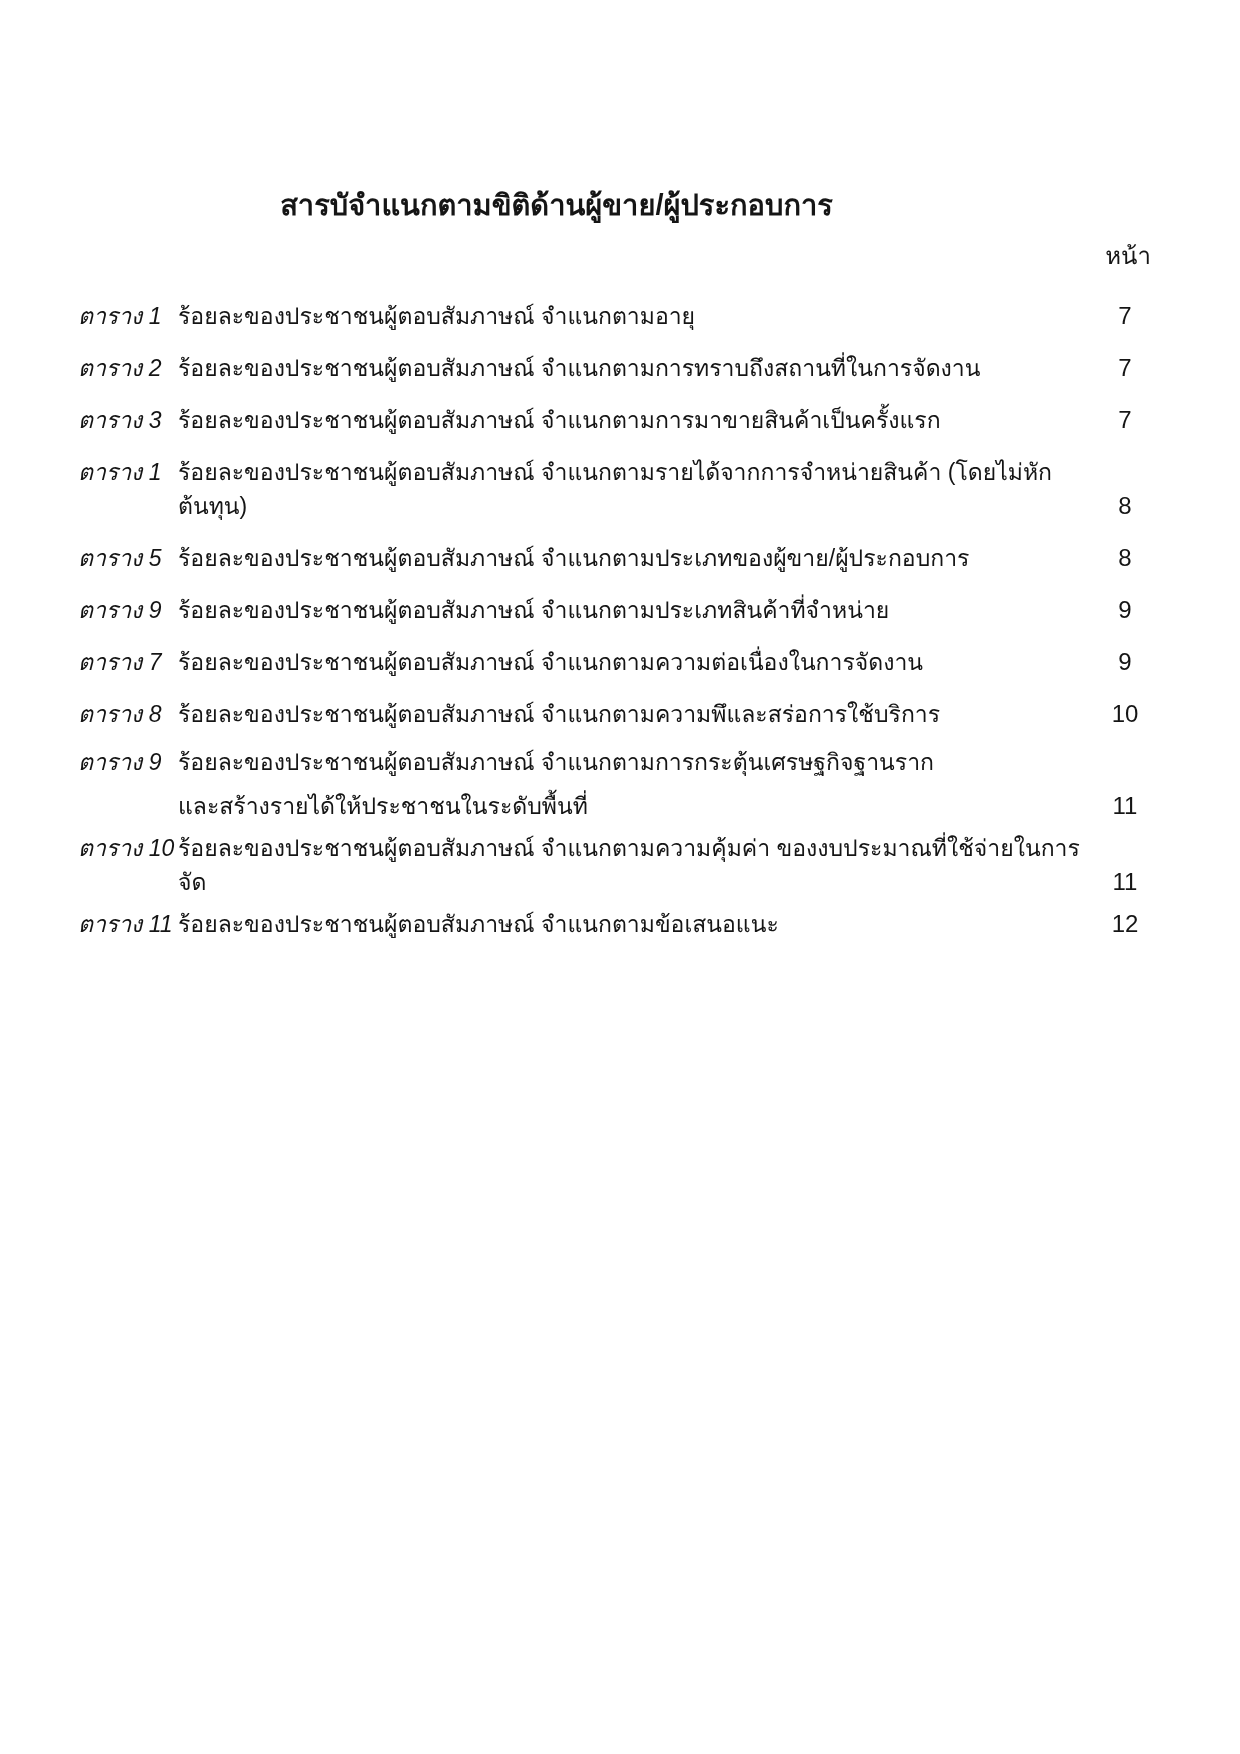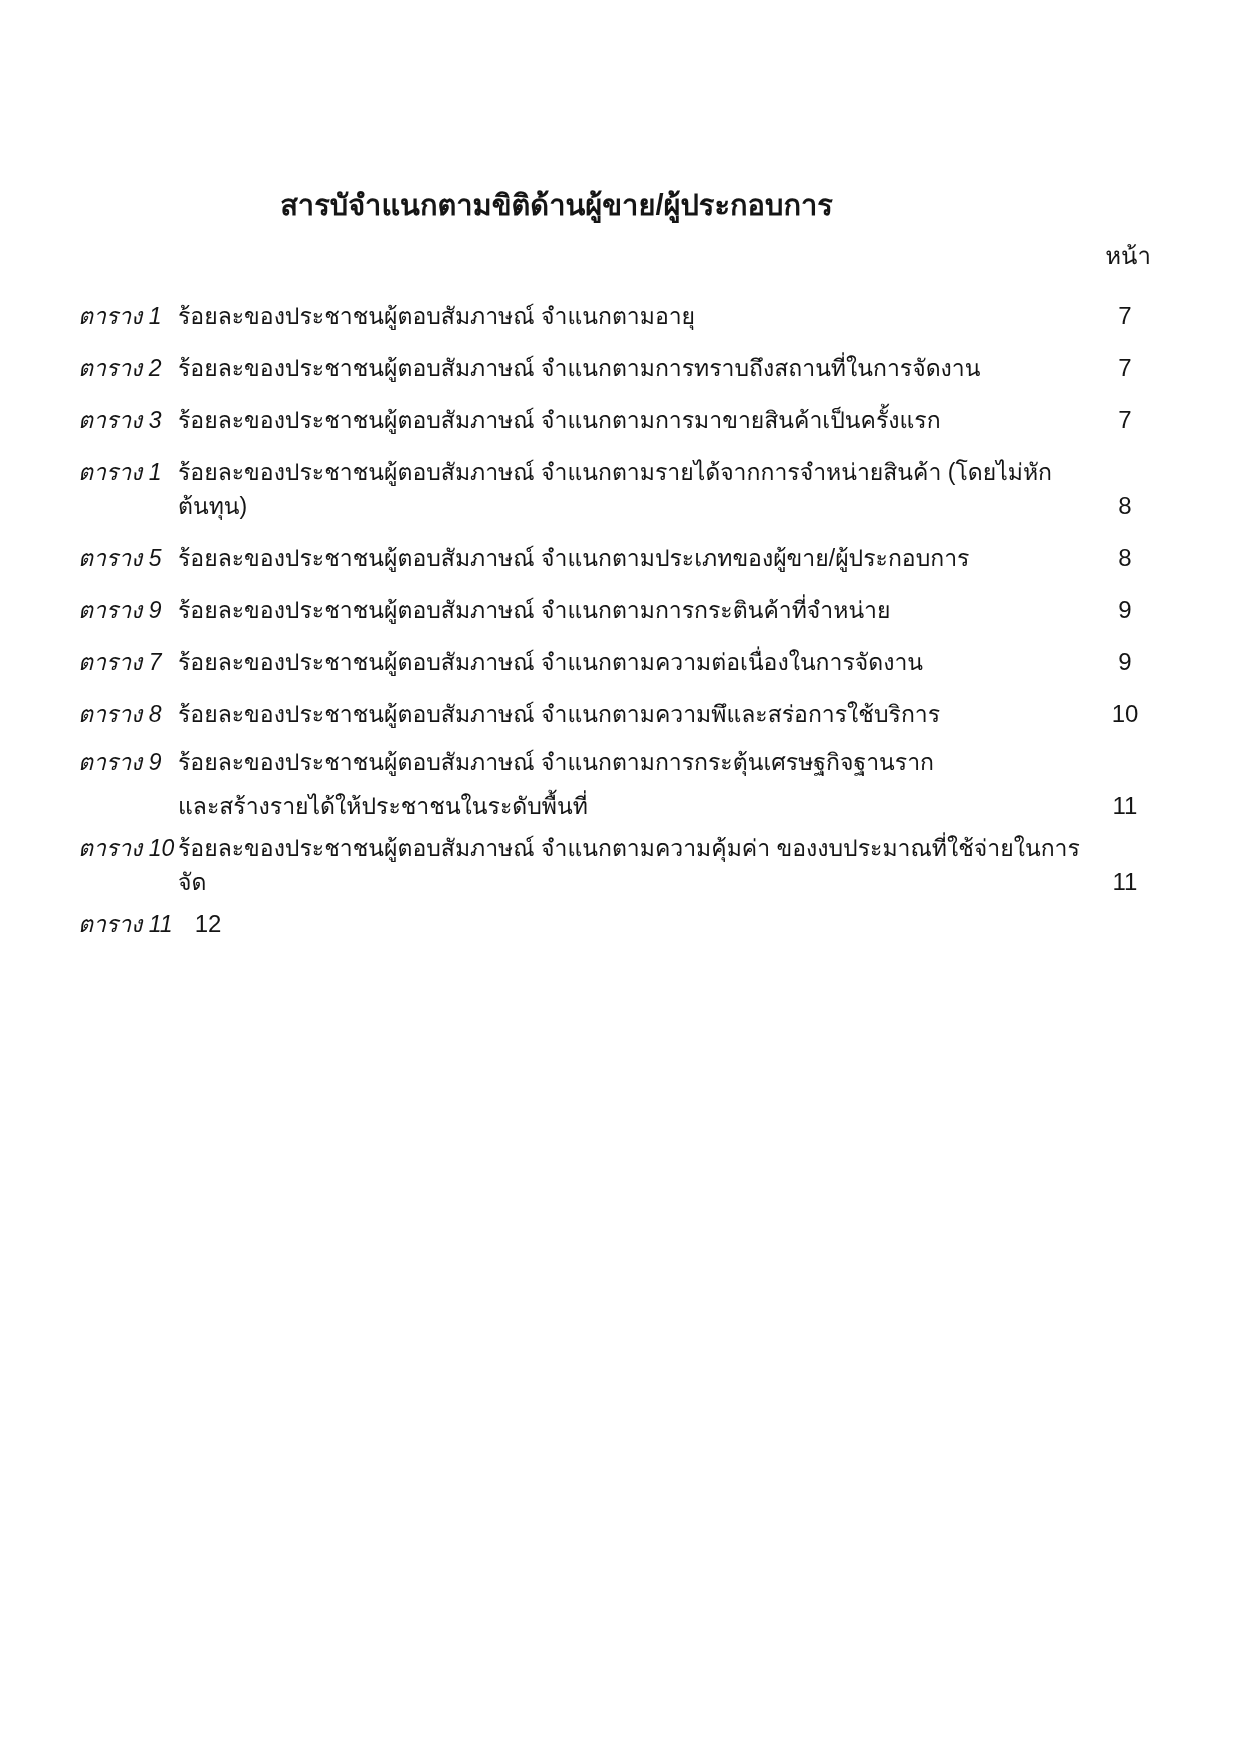--- a/index.html
+++ b/index.html
@@ -106,21 +106,21 @@
     </div>
 
     <div class="toc-row">
       <span class="toc-label">ตาราง 5</span>
       <span class="toc-title">ร้อยละของประชาชนผู้ตอบสัมภาษณ์ จำแนกตามประเภทของผู้ขาย/ผู้ประกอบการ</span>
       <span class="toc-page">8</span>
     </div>
 
     <div class="toc-row">
       <span class="toc-label">ตาราง 9</span>
-      <span class="toc-title">ร้อยละของประชาชนผู้ตอบสัมภาษณ์ จำแนกตามการกระตินค้าที่จำหน่าย</span>
+      <span class="toc-title">ร้อยละของประชาชนผู้ตอบสัมภาษณ์ จำแนกตามประเภทสินค้าที่จำหน่าย</span>
       <span class="toc-page">9</span>
     </div>
 
     <div class="toc-row">
       <span class="toc-label">ตาราง 7</span>
       <span class="toc-title">ร้อยละของประชาชนผู้ตอบสัมภาษณ์ จำแนกตามความต่อเนื่องในการจัดงาน</span>
       <span class="toc-page">9</span>
     </div>
 
     <div class="toc-row">
@@ -136,17 +136,18 @@
     </div>
 
     <div class="toc-row">
       <span class="toc-label">ตาราง 10</span>
       <span class="toc-title">ร้อยละของประชาชนผู้ตอบสัมภาษณ์ จำแนกตามความคุ้มค่า ของงบประมาณที่ใช้จ่ายในการจัด</span>
       <span class="toc-page">11</span>
     </div>
 
     <div class="toc-row">
       <span class="toc-label">ตาราง 11</span>
+      <span class="toc-title">ร้อยละของประชาชนผู้ตอบสัมภาษณ์ จำแนกตามข้อเสนอแนะ</span>
       <span class="toc-page">12</span>
     </div>
 
   </div>
 </div>
 
 </body></html>

